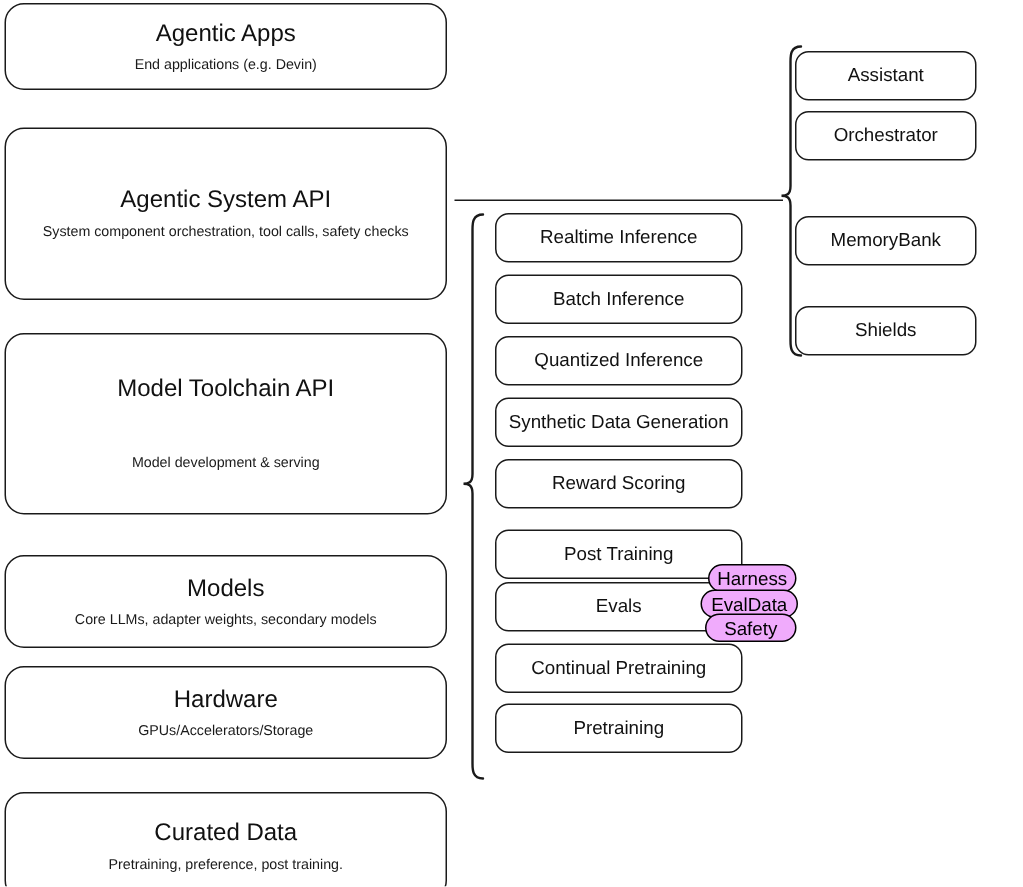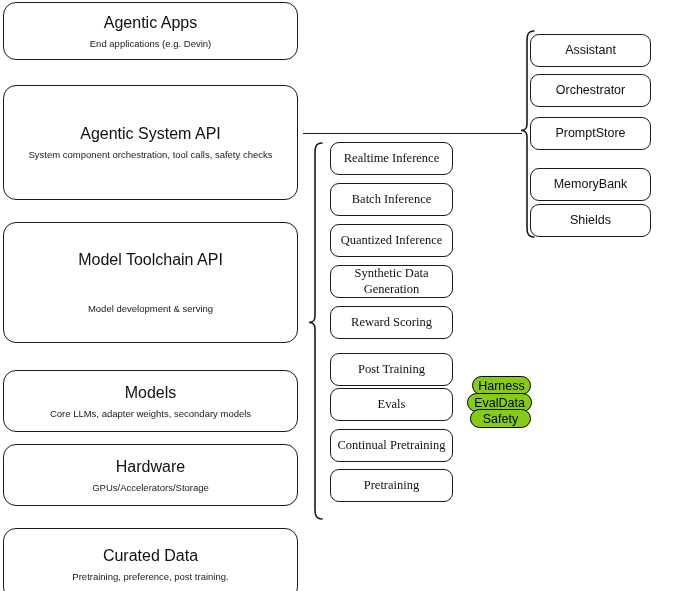--- a/index.html
+++ b/index.html
@@ -51,28 +51,28 @@
     margin-top: 5px;
   }
 
   
   .chip {
     height: 33px;
     border-radius: 9px;
     font-size: 12.5px;
     color: #111111;
   }
-  .chip-mid { left: 330px; width: 123px; font-family: Liberation Serif, serif; }
+  .chip-mid { left: 330px; width: 165px; }
   .chip-right { left: 530px; width: 121px; }
 
   
   .pill {
     position: absolute;
     box-sizing: border-box;
-    background: #84cc16;
+    background: #f0abfc;
     border: 1.4px solid #000000;
     border-radius: 999px;
     height: 19px;
     display: flex;
     align-items: center;
     justify-content: center;
     font-size: 12.5px;
     color: #000000;
     z-index: 6;
     text-align: center;
@@ -185,23 +185,20 @@
   <div class="pill" style="left:470px; top:409px; width:61px;">
     <span>Safety</span>
   </div>
 
   <div class="node chip chip-right" style="top:34px;">
     <span>Assistant</span>
   </div>
   <div class="node chip chip-right" style="top:74px;">
     <span>Orchestrator</span>
   </div>
-  <div class="node chip chip-right" style="top:117px;">
-    <span>PromptStore</span>
-  </div>
-  <div class="node chip chip-right" style="top:168px;">
+  <div class="node chip chip-right" style="top:144px;">
     <span>MemoryBank</span>
   </div>
   <div class="node chip chip-right" style="top:204px;">
     <span>Shields</span>
   </div>
 
 </div>
 
 </body></html>

